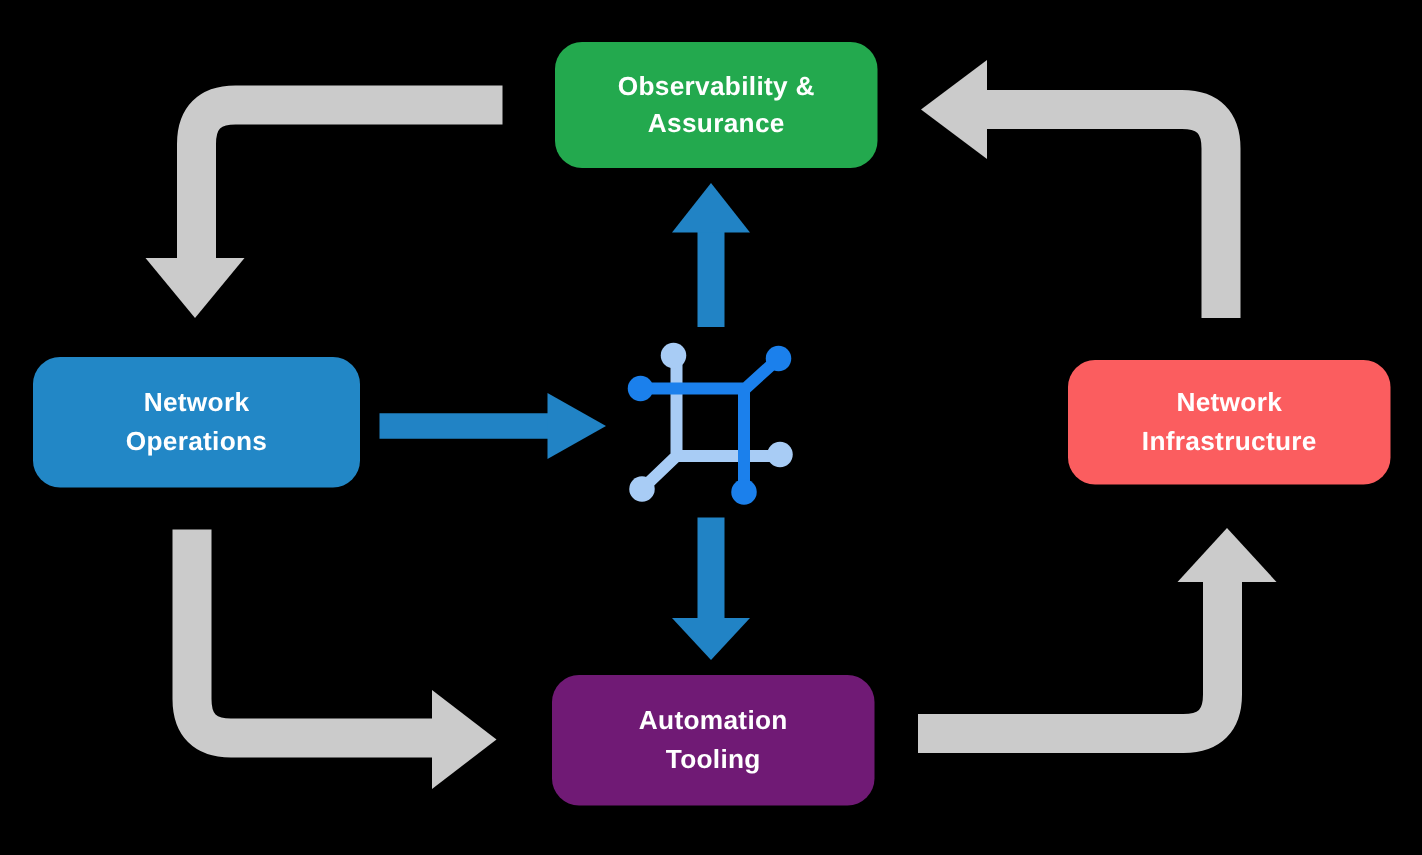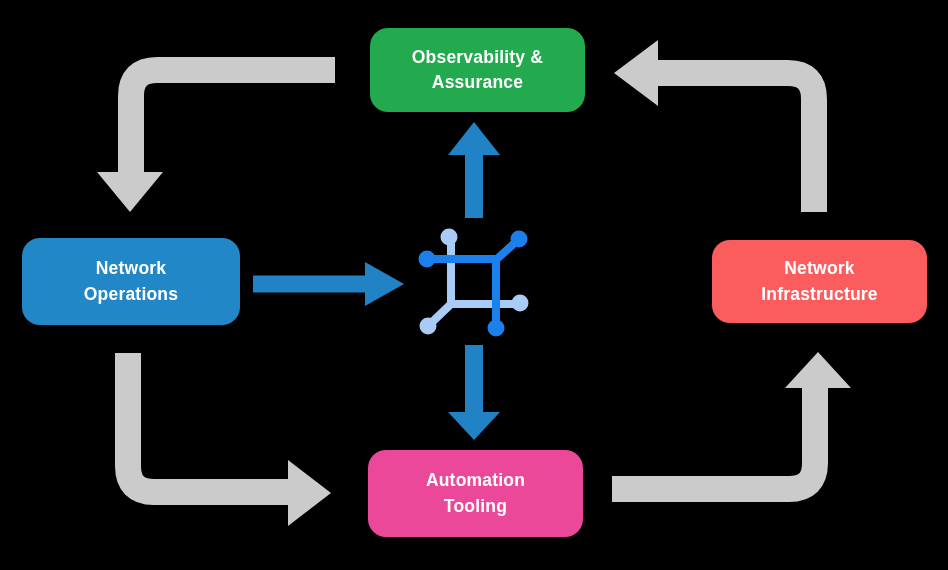--- a/index.html
+++ b/index.html
@@ -105,18 +105,18 @@
   <div class="node-box node-operations" style="background-color: rgb(34, 135, 198);">
     <span>Network
 Operations</span>
   </div>
 
   <div class="node-box node-infrastructure" style="background-color: rgb(251, 93, 95);">
     <span>Network
 Infrastructure</span>
   </div>
 
-  <div class="node-box node-automation" style="background-color: #ec4899;">
+  <div class="node-box node-automation" style="background-color: #701a75;">
     <span>Automation
 Tooling</span>
   </div>
 
 </div>
 
 </body></html>

